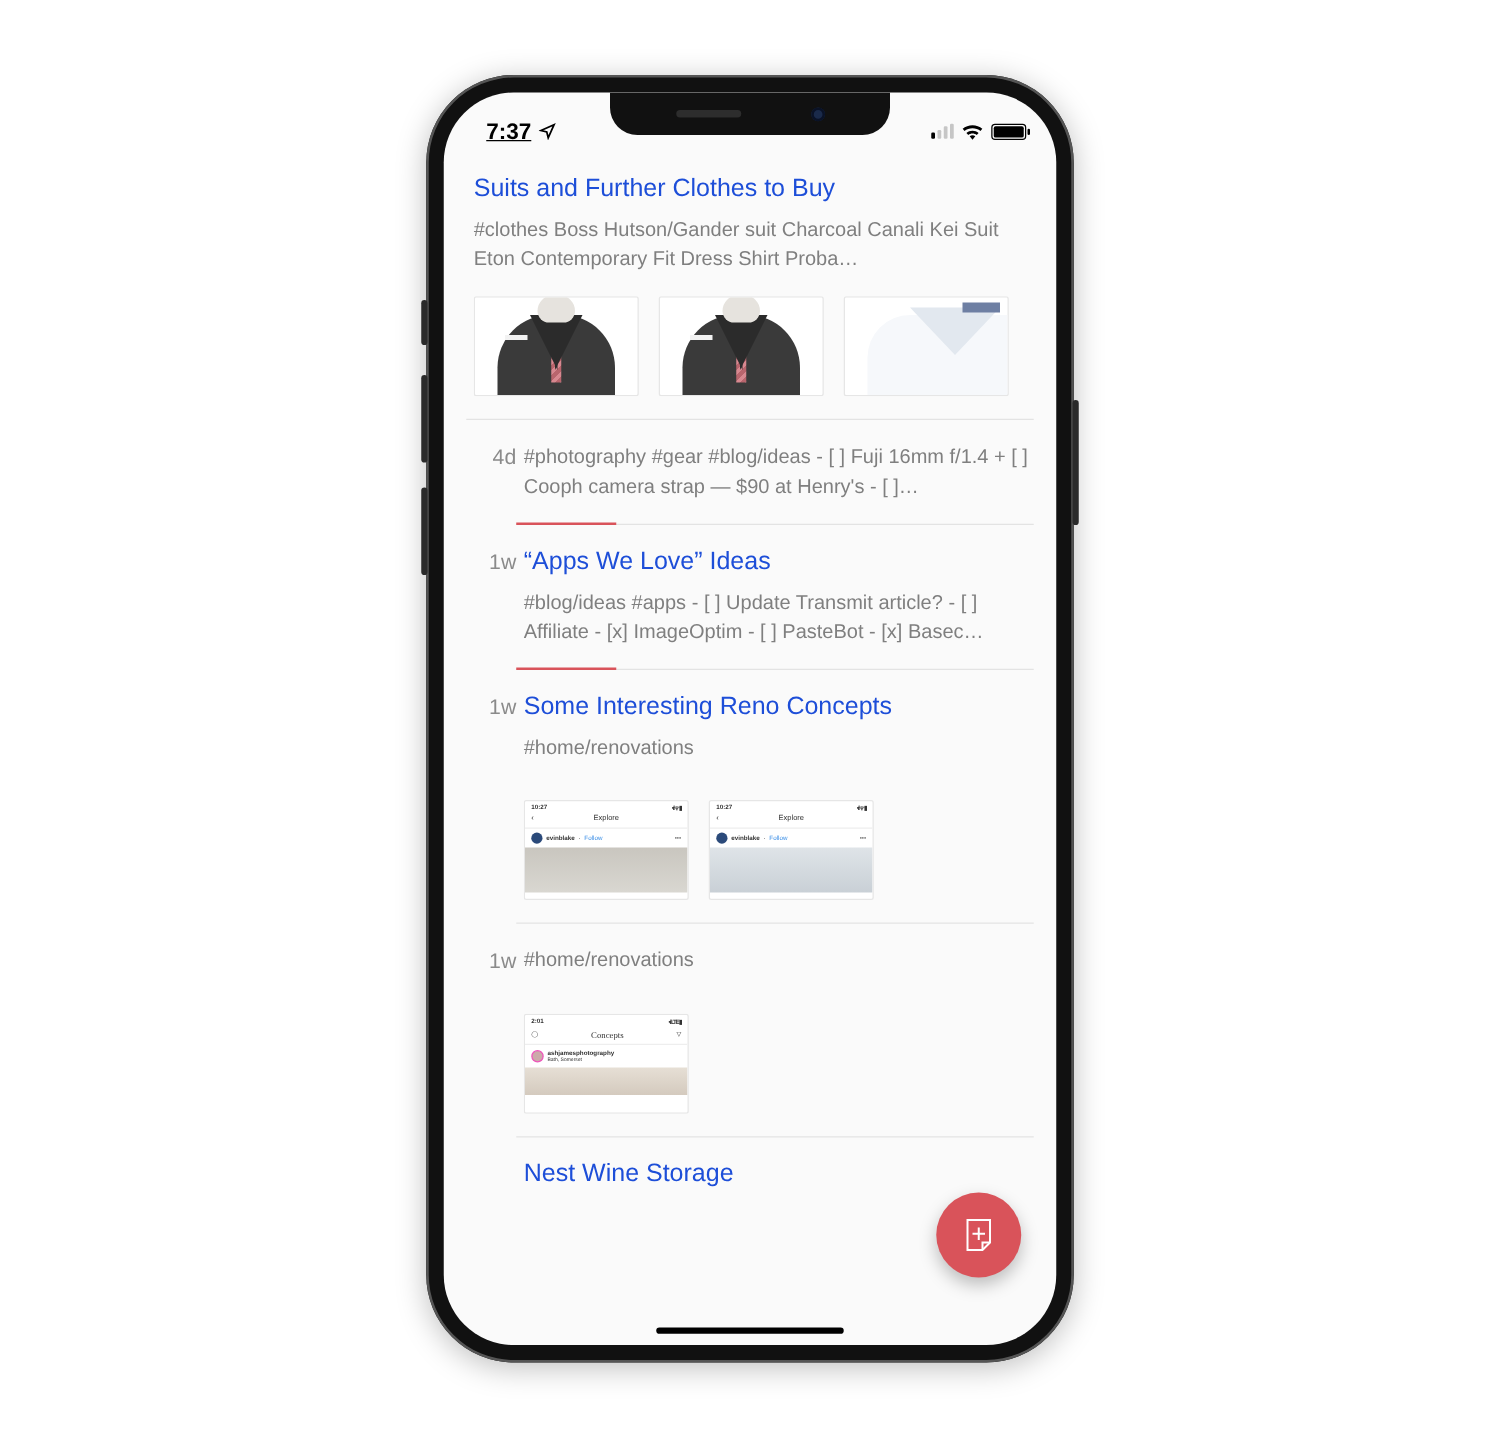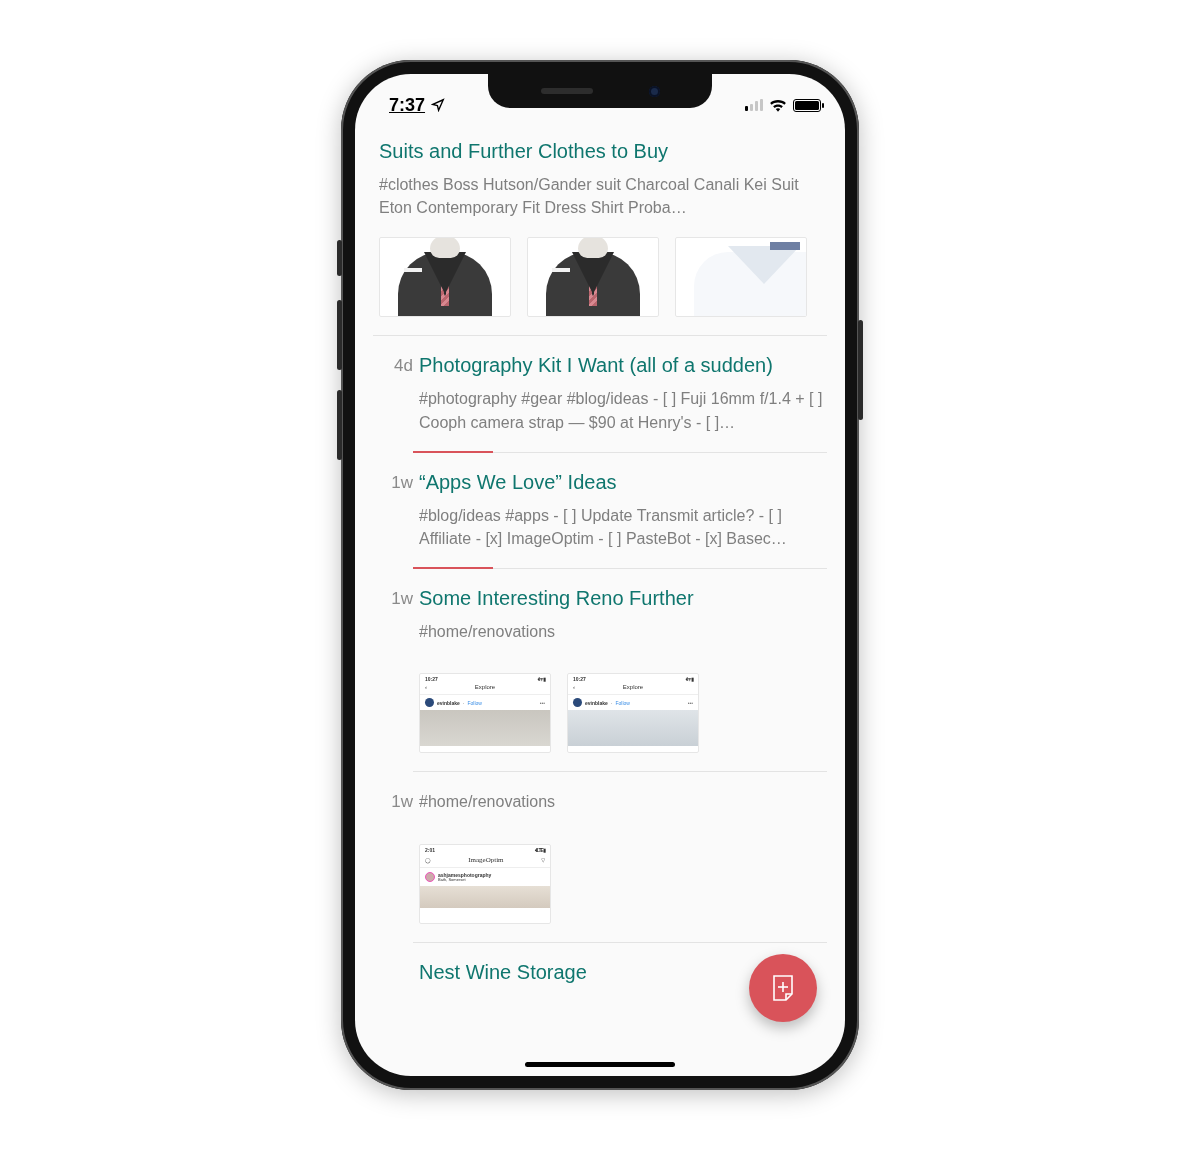--- a/index.html
+++ b/index.html
@@ -57,21 +57,21 @@
   .batt-fill{position:absolute;left:1px;top:1px;bottom:1px;right:1px;background:#000;border-radius:1.5px;}
   
   .nav{height:54px;display:flex;align-items:center;justify-content:space-between;padding:0 18px;}
   .nav-title{font-size:20px;letter-spacing:3px;font-weight:400;color:#222;}
   .icon-btn{width:32px;height:32px;display:flex;align-items:center;justify-content:center;}
   
   .list{padding:0 18px;}
   .row{display:flex;padding:18px 0 0 0;}
   .timecol{width:40px;flex-shrink:0;text-align:right;color:#8a8a8a;font-size:17px;padding-top:2px;}
   .body{flex:1;padding-left:6px;border-bottom:1px solid #e3e3e3;padding-bottom:18px;position:relative;}
-  .title{font-size:20px;font-weight:500;color:#0f766e;margin-bottom:10px;}
+  .title{font-size:20px;font-weight:500;color:#1d4ed8;margin-bottom:10px;}
   .snippet{font-size:16px;color:#7f7f7f;line-height:1.45;max-height:2.9em;overflow:hidden;}
   .accent{position:absolute;bottom:-1px;left:0;height:2px;background:#d9535a;}
   .thumbs{display:flex;gap:16px;margin-top:18px;overflow:hidden;}
   .thumb{width:132px;height:80px;flex-shrink:0;background:#fff;border:1px solid #e6e6e6;border-radius:2px;overflow:hidden;}
   
   .suit{position:relative;display:flex;justify-content:center;}
   .suit .torso{width:94px;height:74px;margin-top:14px;background:#3a3a3a;border-radius:42px 42px 6px 6px;position:relative;}
   .suit .lapelL,.suit .lapelR{position:absolute;top:0;width:0;height:0;}
   .suit .lapelL{left:26px;border-left:22px solid transparent;border-top:44px solid #2b2b2b;}
   .suit .lapelR{right:26px;border-right:22px solid transparent;border-top:44px solid #2b2b2b;}
@@ -182,39 +182,38 @@
                 <div class="collarR"></div>
                 <div class="lbl"></div>
               </div>
           </div>
         </div>
       </div>
 
       <div class="row">
         <div class="timecol">4d</div>
         <div class="body">
-          <div class="title">Photography Kit I Want (all of a sudden)</div>
           <div class="snippet">#photography #gear #blog/ideas - [ ] Fuji 16mm f/1.4 + [ ] Cooph camera strap — $90 at Henry's - [ ]…</div>
           <div class="accent" style="width:80px"></div>
         </div>
       </div>
 
       <div class="row">
         <div class="timecol">1w</div>
         <div class="body">
           <div class="title">“Apps We Love” Ideas</div>
           <div class="snippet">#blog/ideas #apps - [ ] Update Transmit article? - [ ] Affiliate - [x] ImageOptim - [ ] PasteBot - [x] Basec…</div>
           <div class="accent" style="width:80px"></div>
         </div>
       </div>
 
       <div class="row">
         <div class="timecol">1w</div>
         <div class="body">
-          <div class="title">Some Interesting Reno Further</div>
+          <div class="title">Some Interesting Reno Concepts</div>
           <div class="snippet">#home/renovations</div>
           <div class="thumbs" style="margin-top:30px;">
             <div class="thumb mini">
               <div class="sb">
                   <span>10:27</span>
                   <span class="r">•ıl ᯤ ▮</span>
                 </div>
               <div class="hdr"><span class="back">‹</span><span>Explore</span></div>
               <div class="user">
                   <div class="avatar"></div>
@@ -249,21 +248,21 @@
         <div class="body">
           <div class="snippet">#home/renovations</div>
           <div class="thumbs" style="margin-top:30px;">
             <div class="thumb mini mini2">
               <div class="sb">
                   <span>2:01</span>
                   <span class="r">•ıl LTE ▮</span>
                 </div>
               <div class="hdr2">
                   <span>◯</span>
-                  <span class="logo">ImageOptim</span>
+                  <span class="logo">Concepts</span>
                   <span>▽</span>
                 </div>
               <div class="user2">
                   <div class="av2"></div>
                   <div class="meta"><b>ashjamesphotography</b><span>Bath, Somerset</span></div>
                 </div>
               <div class="photo2"></div>
             </div>
           </div>
         </div>

